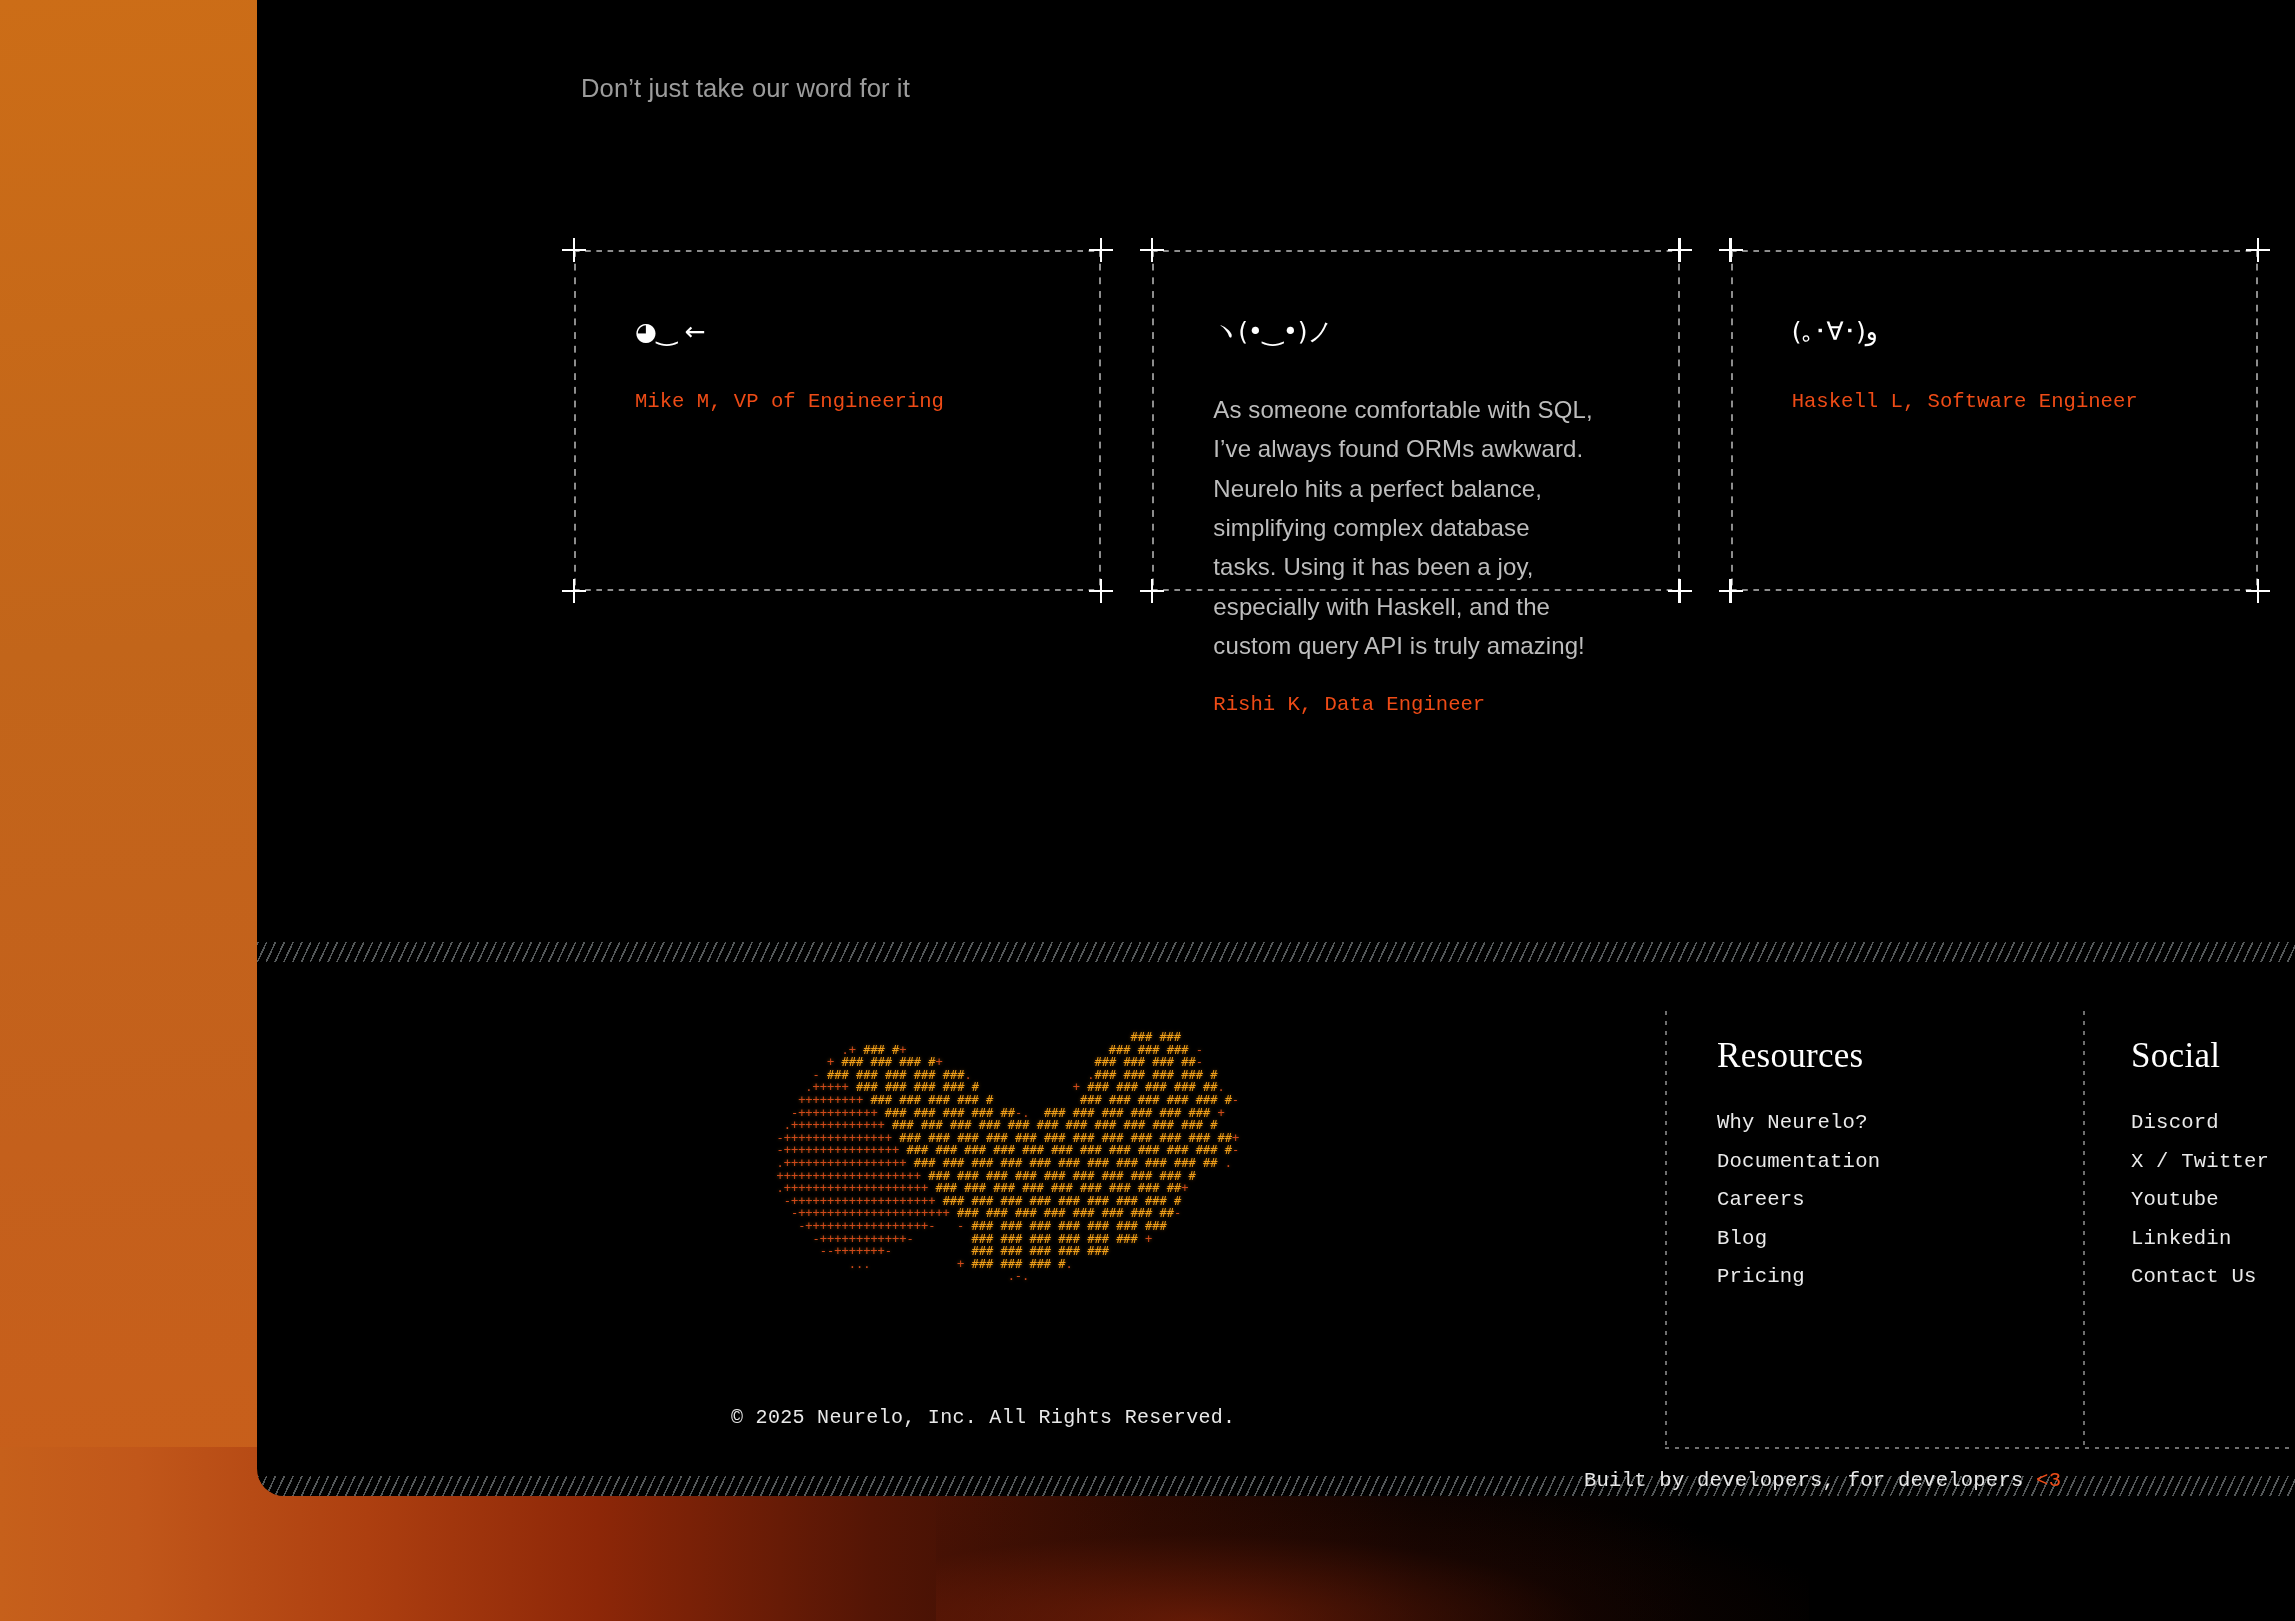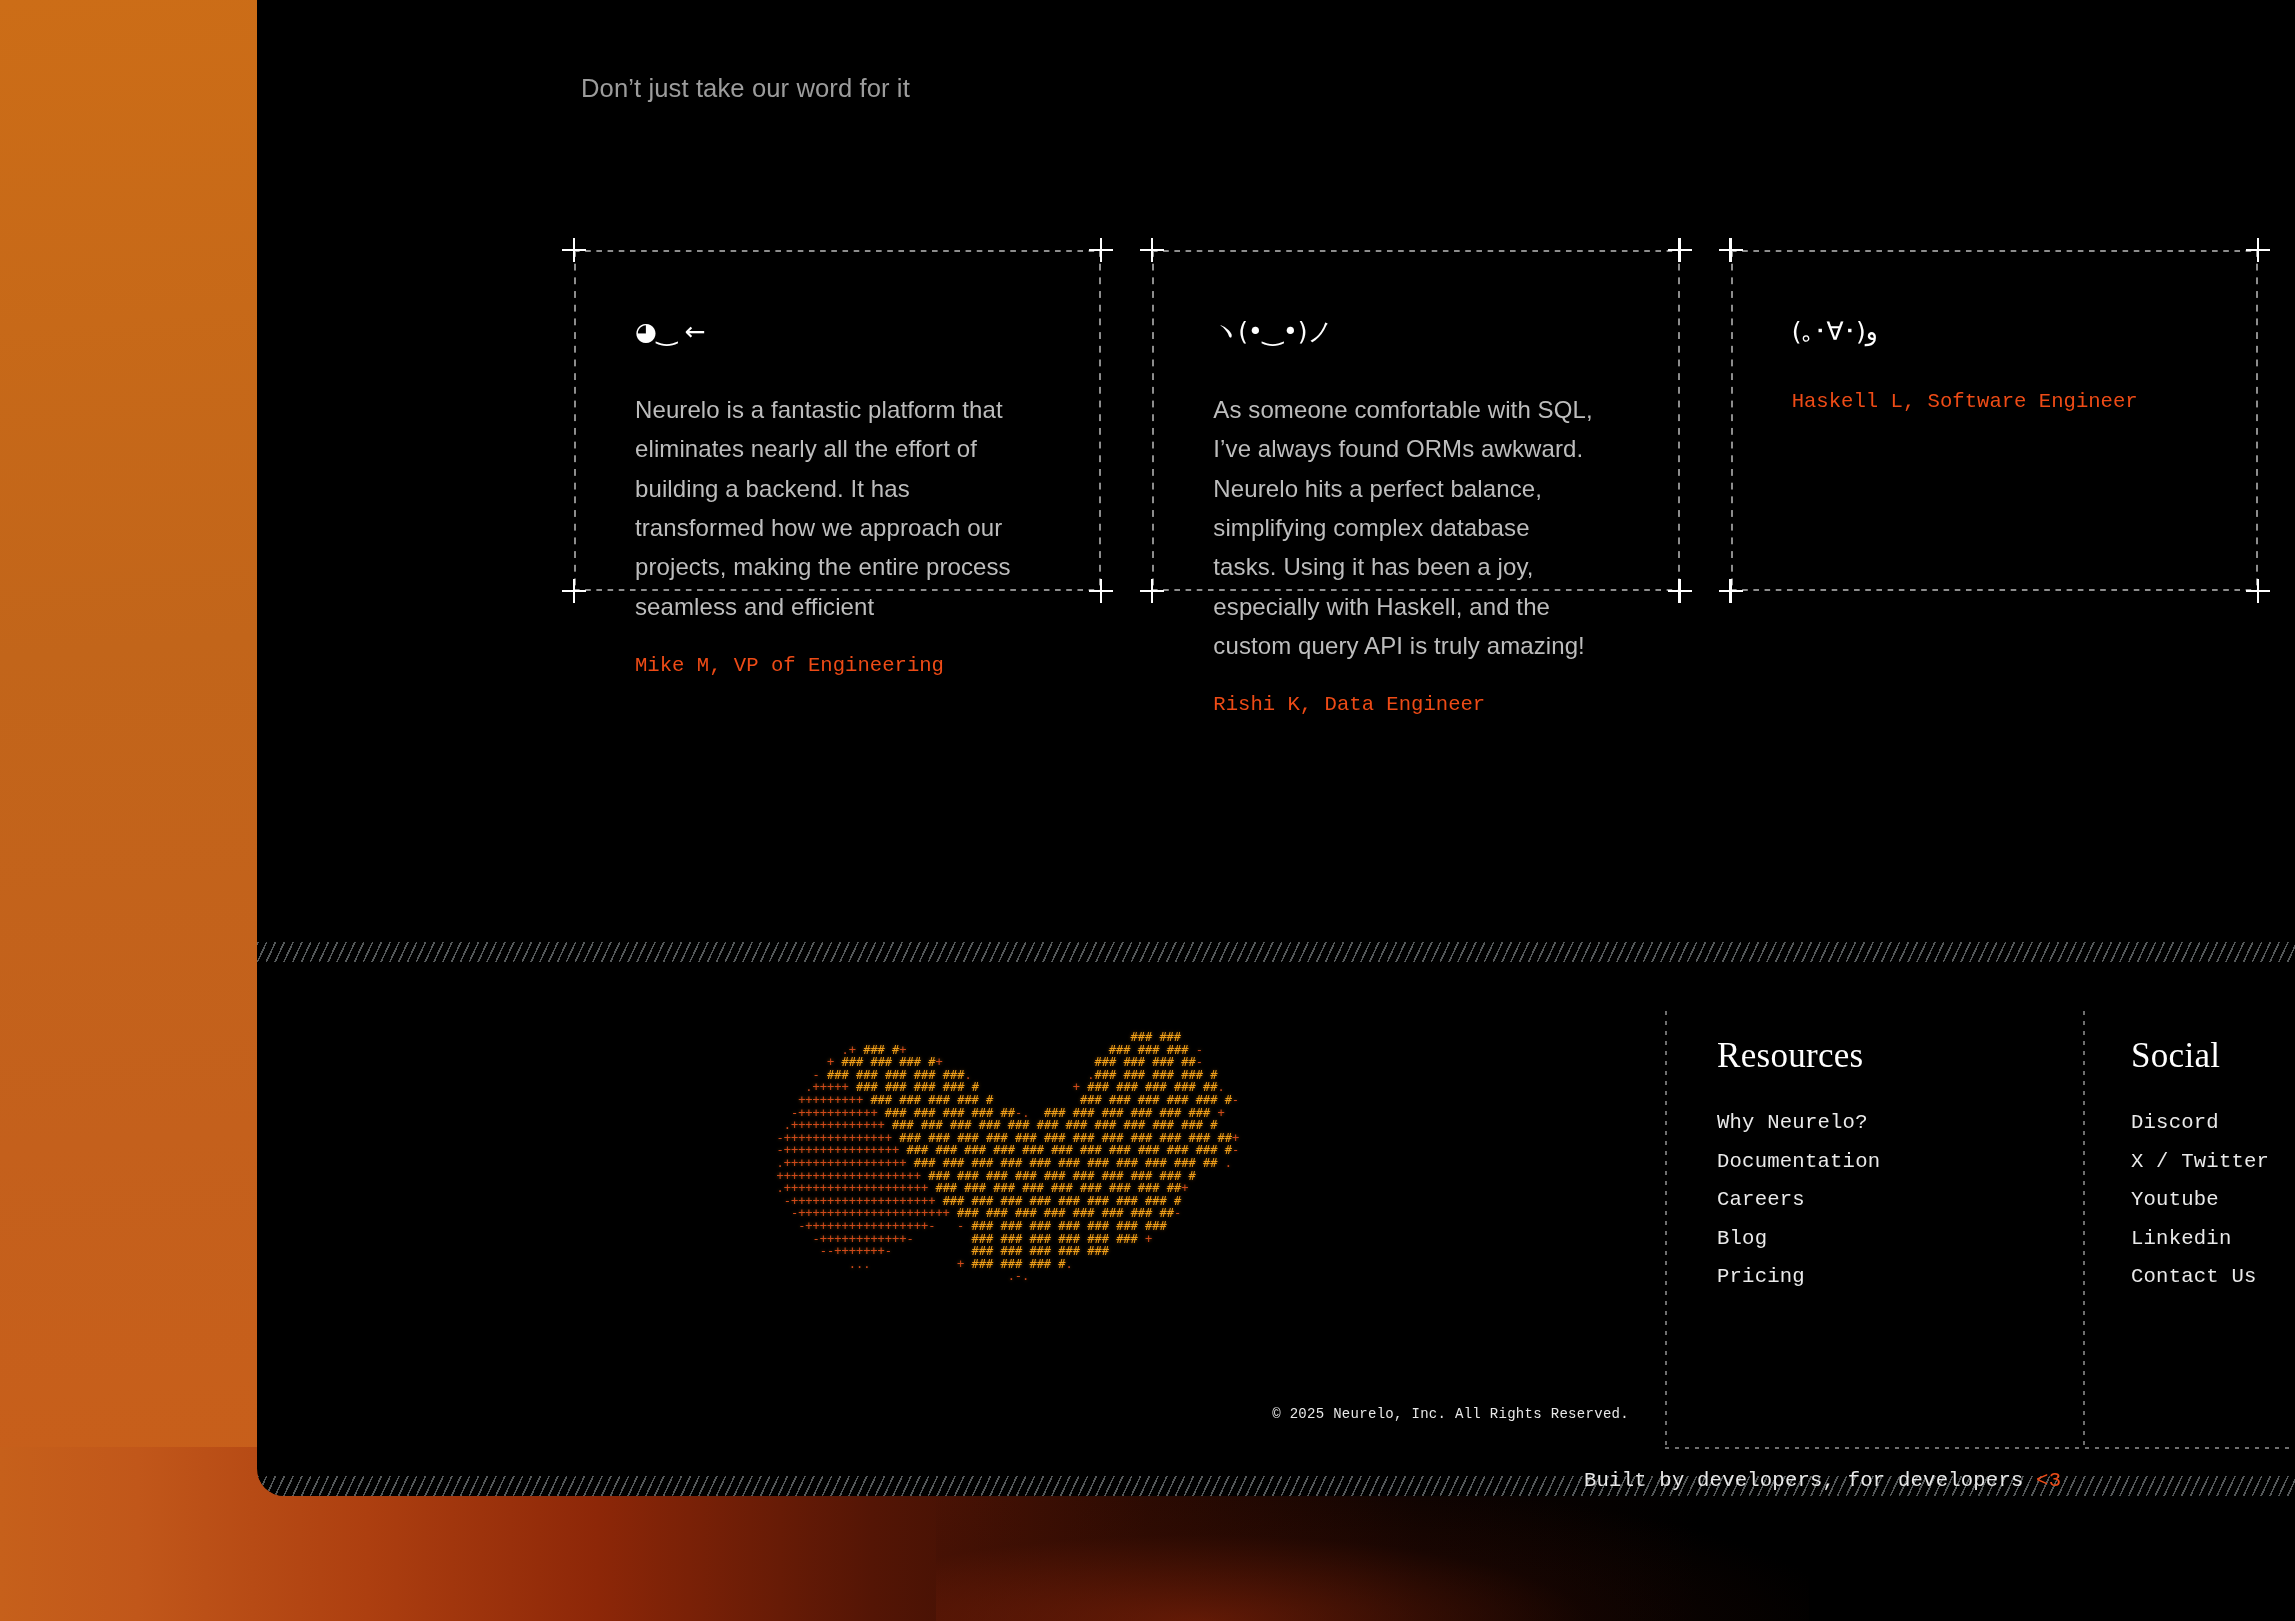--- a/index.html
+++ b/index.html
@@ -115,22 +115,22 @@
     position:absolute; left:505px; top:69px;
     font-family:"DejaVu Sans Mono", monospace;
     font-size:12px; line-height:12.6px;
     letter-spacing:0px;
     white-space:pre;
     color:#f0a019;
     text-shadow:0 0 3.7px rgba(224,128,20,.45);
   }
 
   #copyright {
-    position:absolute; left:474px; top:444px; width:898px; text-align:right;
-    font-family:"Liberation Mono", monospace; font-size:14px; color:#e8e8e8;
+    position:absolute; left:474px; top:444px; width:898px; text-align:left;
+    font-family:"Liberation Mono", monospace; font-size:20px; color:#e8e8e8;
     letter-spacing:0.3px;
   }
 
   
   .fcol { position:absolute; top:74px; }
   #col-resources { left:1460px; }
   #col-social    { left:1874px; }
   .fcol-title {
     font-family:"Liberation Serif", serif; font-weight:400;
     font-size:35px; color:#ffffff; margin-bottom:35px; letter-spacing:0.3px;
@@ -178,21 +178,20 @@
     <div class="card">
       <span class="edge edge-t"></span>
       <span class="edge edge-b"></span>
       <span class="edge edge-l"></span>
       <span class="edge edge-r"></span>
       <span class="plus tl"></span>
       <span class="plus tr"></span>
       <span class="plus bl"></span>
       <span class="plus br"></span>
       <div class="card-emoji">◕‿ ←</div>
-      <div class="card-quote">Neurelo is a fantastic platform that eliminates nearly all the effort of building a backend. It has transformed how we approach our projects, making the entire process seamless and efficient</div>
       <div class="card-author">Mike M, VP of Engineering</div>
     </div>
 
     <div class="card">
       <span class="edge edge-t"></span>
       <span class="edge edge-b"></span>
       <span class="edge edge-l"></span>
       <span class="edge edge-r"></span>
       <span class="plus tl"></span>
       <span class="plus tr"></span>

